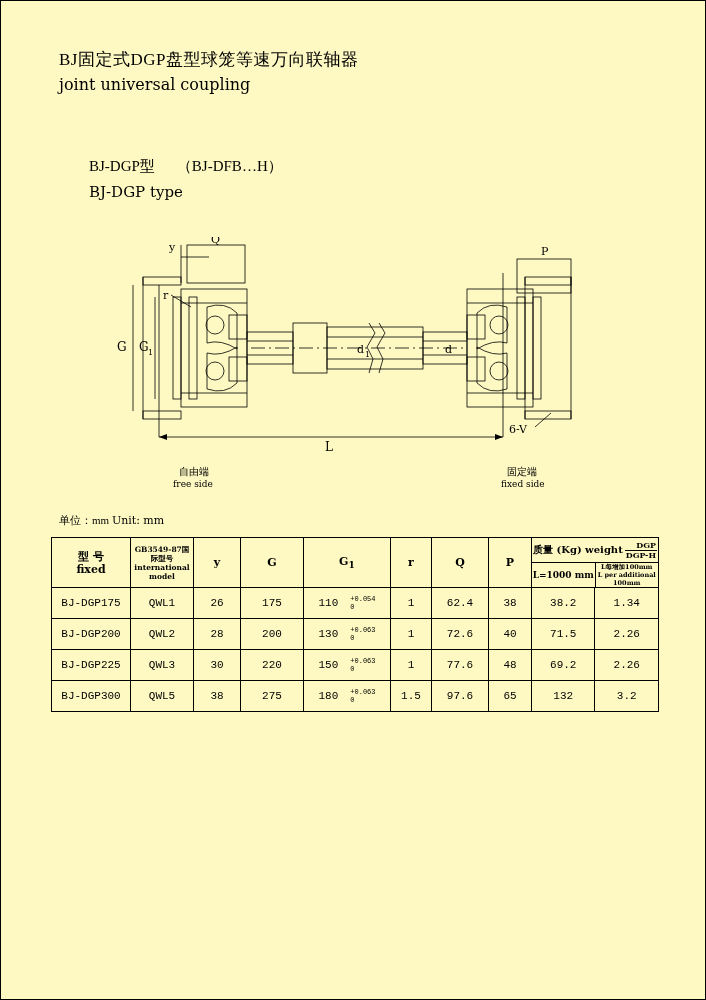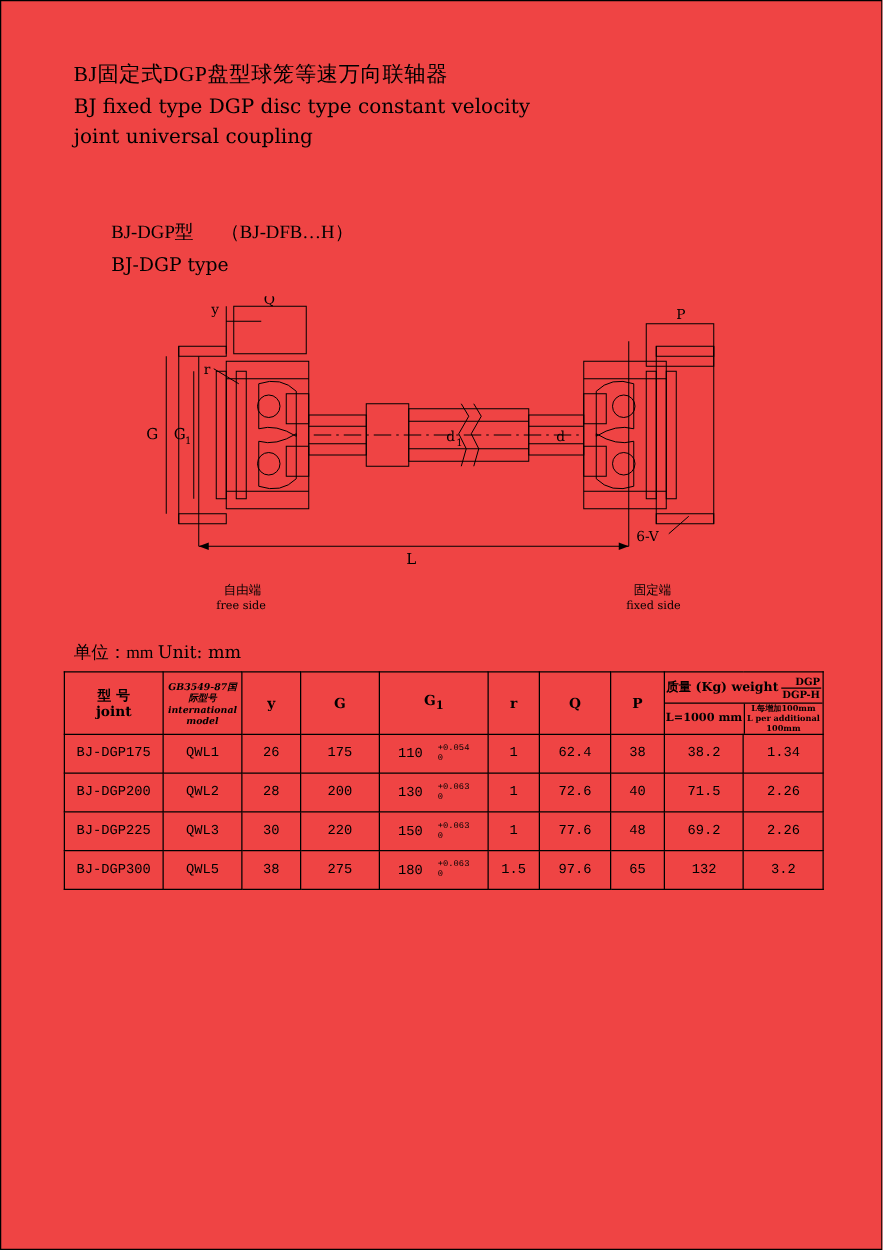--- a/index.html
+++ b/index.html
@@ -1,41 +1,41 @@
 <!DOCTYPE html>
 <html><head>
 <meta charset="utf-8">
 <style>
   html,body{margin:0;padding:0;background:#ffffff;}
   body{width:706px;height:1000px;font-family:"Liberation Serif", serif;color:#000;}
-  #page{position:relative;width:706px;height:1000px;box-sizing:border-box;border:1px solid #000;background:#ef4444;}
+  #page{position:relative;width:706px;height:1000px;box-sizing:border-box;border:1px solid #000;background:#fef9c3;}
   .title-block{position:absolute;left:58px;top:46px;width:600px;}
   .t-cn{font-size:17px;line-height:26px;letter-spacing:0.5px;}
   .t-en{font-size:16px;line-height:24px;font-family:"DejaVu Serif", serif;letter-spacing:0px;}
-  .subtitle{position:absolute;left:88px;top:172px;}
+  .subtitle{position:absolute;left:88px;top:152px;}
   .s-cn{font-size:15px;line-height:26px;}
   .s-en{font-size:15px;line-height:26px;font-family:"DejaVu Serif", serif;}
   .s-cn .paren{margin-left:22px;}
 
   
   #drawing{position:absolute;left:110px;top:236px;width:500px;height:260px;}
   #drawing svg{display:block;}
-  .unit-line{position:absolute;left:58px;top:512px;font-size:14px;}
+  .unit-line{position:absolute;left:58px;top:512px;font-size:11px;}
   .unit-line .cn{font-family:"Liberation Serif",serif;}
   .unit-line .en{font-family:"DejaVu Serif",serif;}
 
   
   #table-wrap{position:absolute;left:50px;top:536px;width:608px;}
   table{border-collapse:collapse;width:608px;font-family:"DejaVu Serif", serif;}
   table, th, td{border:1px solid #000;}
   th,td{text-align:center;vertical-align:middle;font-size:11px;padding:0;}
   thead th{height:48px;}
   tbody td{height:30px;font-family:Liberation Mono, monospace;}
   .th-model{width:78px;font-size:11px;line-height:13px;}
-  .th-intl{width:62px;font-size:7.5px;line-height:9px;font-style:italic;}
+  .th-intl{width:62px;font-size:7.5px;line-height:9px;}
   .th-y{width:46px;}
   .th-G{width:62px;}
   .th-G1{width:86px;}
   .th-r{width:40px;}
   .th-Q{width:56px;}
   .th-P{width:42px;}
   .wt-cell{padding:0;}
   .weight-head{display:flex;flex-direction:column;height:100%;}
   .weight-head .top{border-bottom:1px solid #000;display:flex;align-items:center;justify-content:center;height:24px;font-size:10px;gap:2px;}
   .weight-head .bot{display:flex;height:24px;}
@@ -50,21 +50,20 @@
   .tol .dn{display:block;}
   .tiny{font-size:6.5px;line-height:8px;}
 </style>
 </head>
 <body>
 
 <div id="page">
 
   <div class="title-block">
     <div class="t-cn">BJ固定式DGP盘型球笼等速万向联轴器</div>
-    <div class="t-en">BJ fixed type DGP disc type constant velocity</div>
     <div class="t-en">joint universal coupling</div>
   </div>
 
   <div class="subtitle">
     <div class="s-cn">
       <span>BJ-DGP型</span><span class="paren">（BJ-DFB…H）</span>
     </div>
     <div class="s-en">BJ-DGP type</div>
   </div>
 
@@ -171,21 +170,21 @@
     <span class="cn">单位：mm</span>
     <span class="en">Unit: mm</span>
   </div>
 
   <div id="table-wrap">
     <table>
       <thead>
         <tr>
           <th class="th-model">
             <div>型 号</div>
-            <div>joint</div>
+            <div>fixed</div>
           </th>
           <th class="th-intl">
             <div>GB3549-87国际型号</div>
             <div>international model</div>
           </th>
           <th class="th-y">y</th>
           <th class="th-G">G</th>
           <th class="th-G1">
             <span>G</span><sub>1</sub>
           </th>

